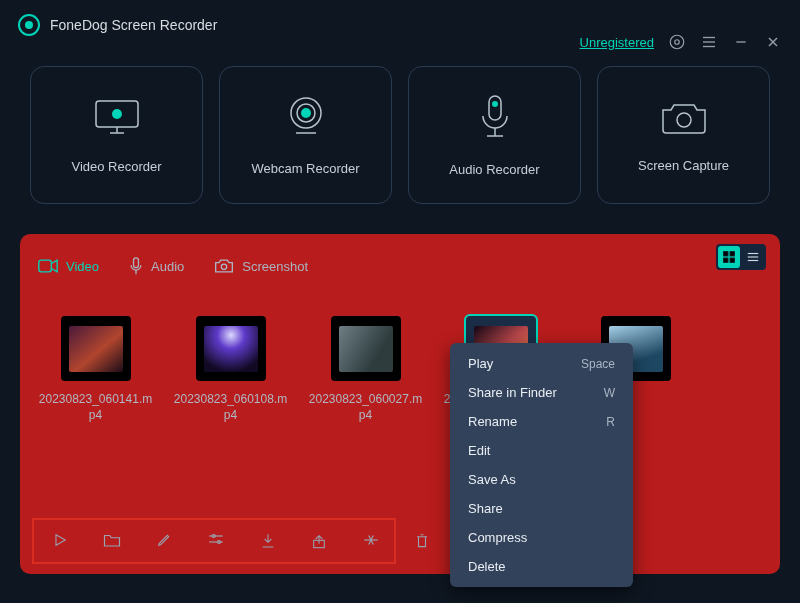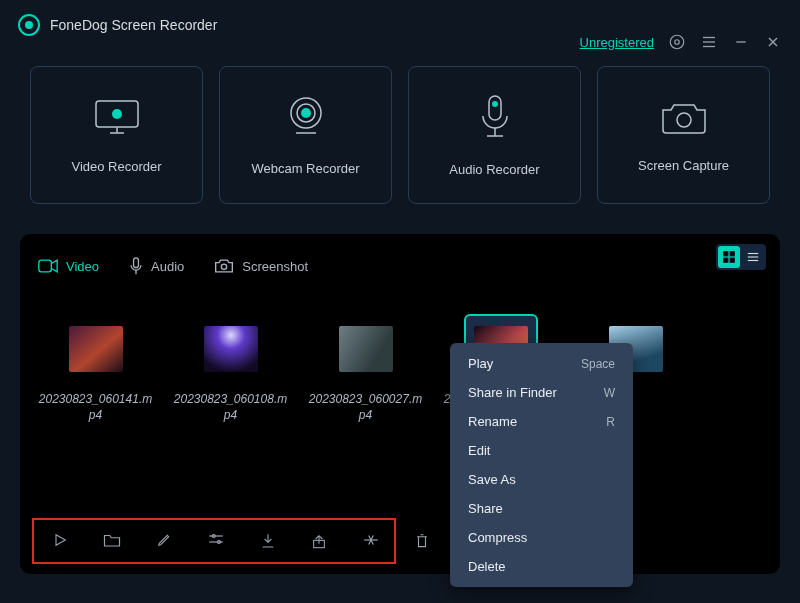--- a/index.html
+++ b/index.html
@@ -34,30 +34,30 @@
   .tb-icon {
     width:18px; height:18px; display:flex; align-items:center; justify-content:center;
     color:#959ea9; cursor:pointer;
   }
   .tb-icon svg { stroke:#959ea9; fill:none; }
   
   .modes {
     display:flex; gap:16px; padding: 16px 30px 30px;
   }
   .mode {
-    flex:1; height:138px; border:1px solid #2a3c52; border-radius:8px;
+    flex:1; height:138px; border:1px solid #2a3c52; border-radius:14px;
     display:flex; flex-direction:column; align-items:center; justify-content:center;
     gap:22px; cursor:pointer;
   }
   .mode svg { stroke:#b6c3cf; }
   .mode-label { font-size:13px; color:#c6cfd9; }
   .accent-dot { fill:#00d4b8; }
   
   .library {
-    margin: 0 20px; border-radius:10px; background:#000000;
+    margin: 0 20px; border-radius:10px; background:#b91c1c;
     padding: 12px 18px 70px 18px; height: 340px; position:relative;
   }
   .lib-tabs {
     display:flex; align-items:center; gap:30px; height:40px;
     border-bottom: none;
   }
   .lib-tab {
     display:flex; align-items:center; gap:8px; font-size:13px;
     color:#a9b5c2; cursor:pointer;
   }
@@ -82,21 +82,21 @@
     cursor:pointer;
   }
   .thumb-item.selected .thumb-box { outline:2px solid #00d4b8; background:#1a2d47; }
   .thumb-box {
     width:70px; height:65px; border-radius:4px;
     display:flex; align-items:center; justify-content:center; background:#000;
   }
   .thumb-img {
     width:54px; height:46px; border-radius:2px;
   }
-  .caption { line-height:1.35; word-break:break-all; width:110%;font-style:italic; }
+  .caption { line-height:1.35; word-break:break-all; width:110%; }
   
   .bottom-bar {
     position:absolute; left:12px; right:auto; bottom:10px;
     display:flex; align-items:center; gap:35px; padding:12px 18px;
     border:2px solid #d92d22; width:364px; height:46px;
   }
   .bb-btn { width:18px; height:18px; cursor:pointer; color:#98a3b1; }
   .bb-btn svg { stroke:#98a3b1; fill:none; }
   
   .ctx {

